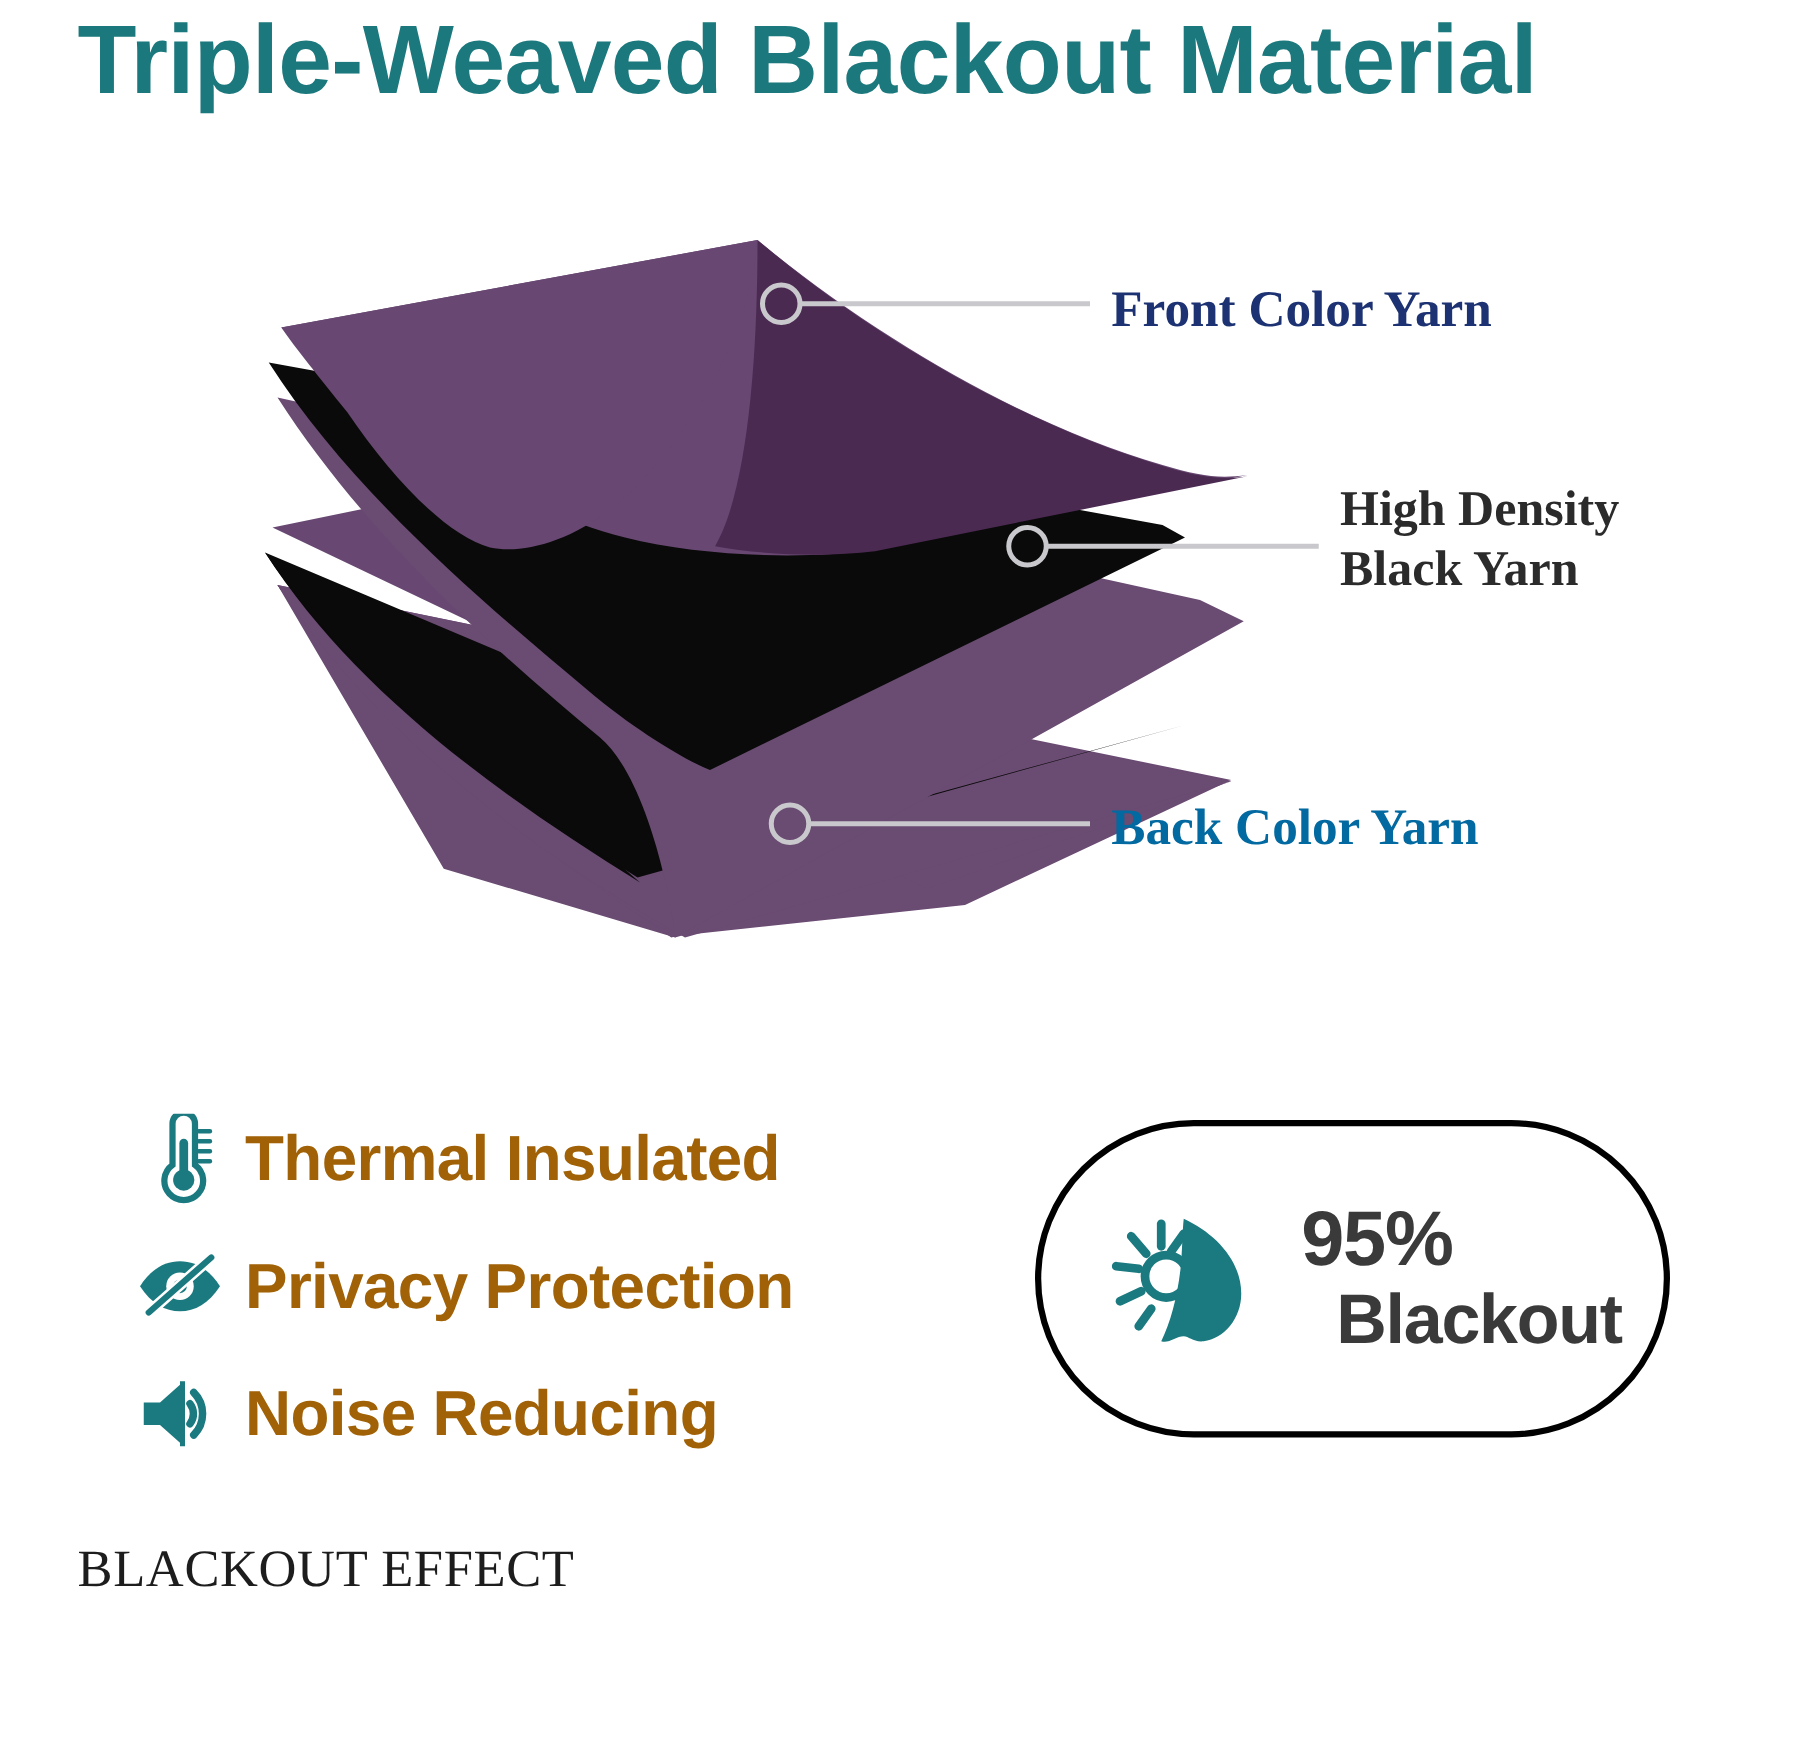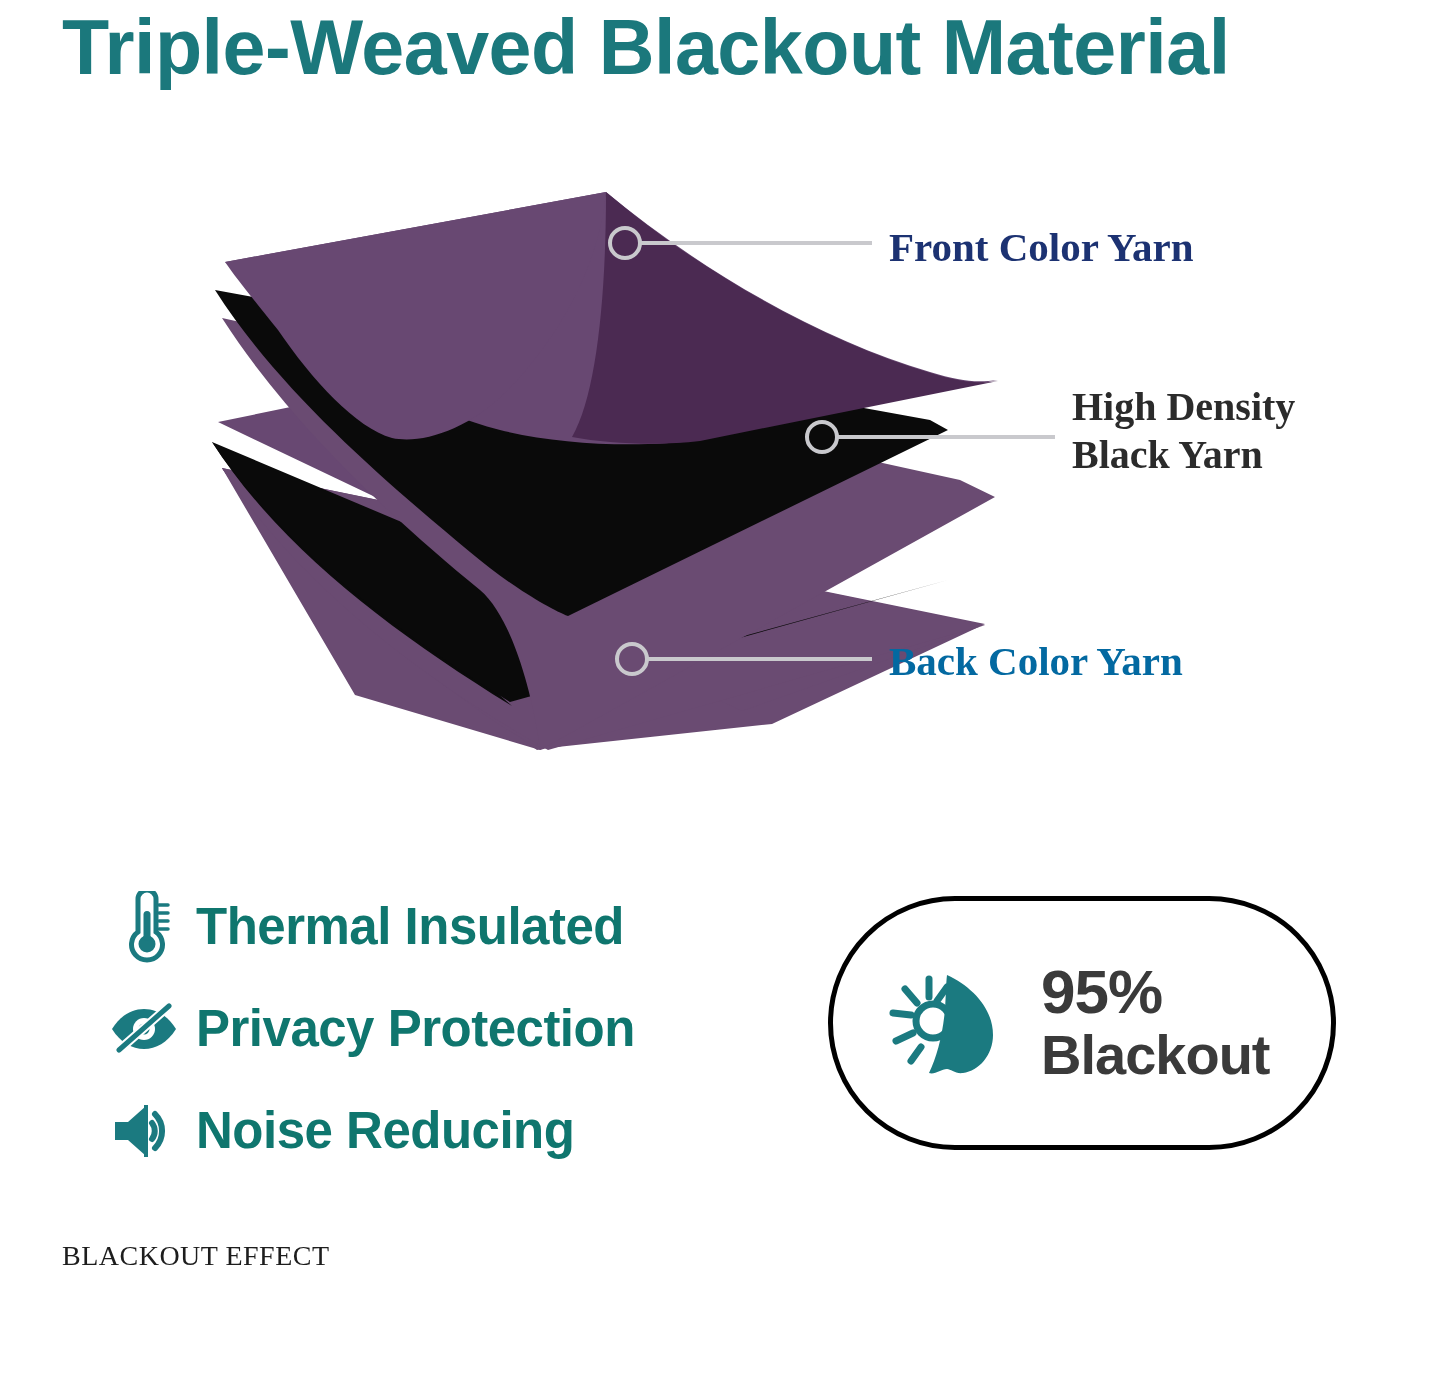--- a/index.html
+++ b/index.html
@@ -94,21 +94,21 @@
     align-items: center;
     justify-content: center;
     color: #1b7a80;
   }
   .feature-icon svg { display: block; }
   .feature-text {
     font-family: "Liberation Sans", sans-serif;
     font-weight: bold;
     font-size: 51px;
     line-height: 60px;
-    color: #0f766e;
+    color: #a16207;
     letter-spacing: -0.5px;
     white-space: nowrap;
     margin-left: 14px;
   }
 
   
   .badge {
     position: absolute;
     left: 828px;
     top: 896px;
@@ -141,29 +141,30 @@
   }
   .badge-pct {
     font-size: 62px;
     line-height: 64px;
     display: block;
   }
   .badge-word {
     font-size: 56px;
     line-height: 62px;
     display: block;
+    margin-left: 28px;
   }
 
   
   .effect-heading {
     position: absolute;
     left: 62px;
     top: 1232px;
     font-family: "Liberation Serif", serif;
-    font-size: 28px;
+    font-size: 42px;
     line-height: 48px;
     color: #1d1d1d;
     letter-spacing: 0.5px;
     white-space: nowrap;
   }
   .effect-bar {
     position: absolute;
     left: 12px;
     top: 1292px;
     width: 1421px;

